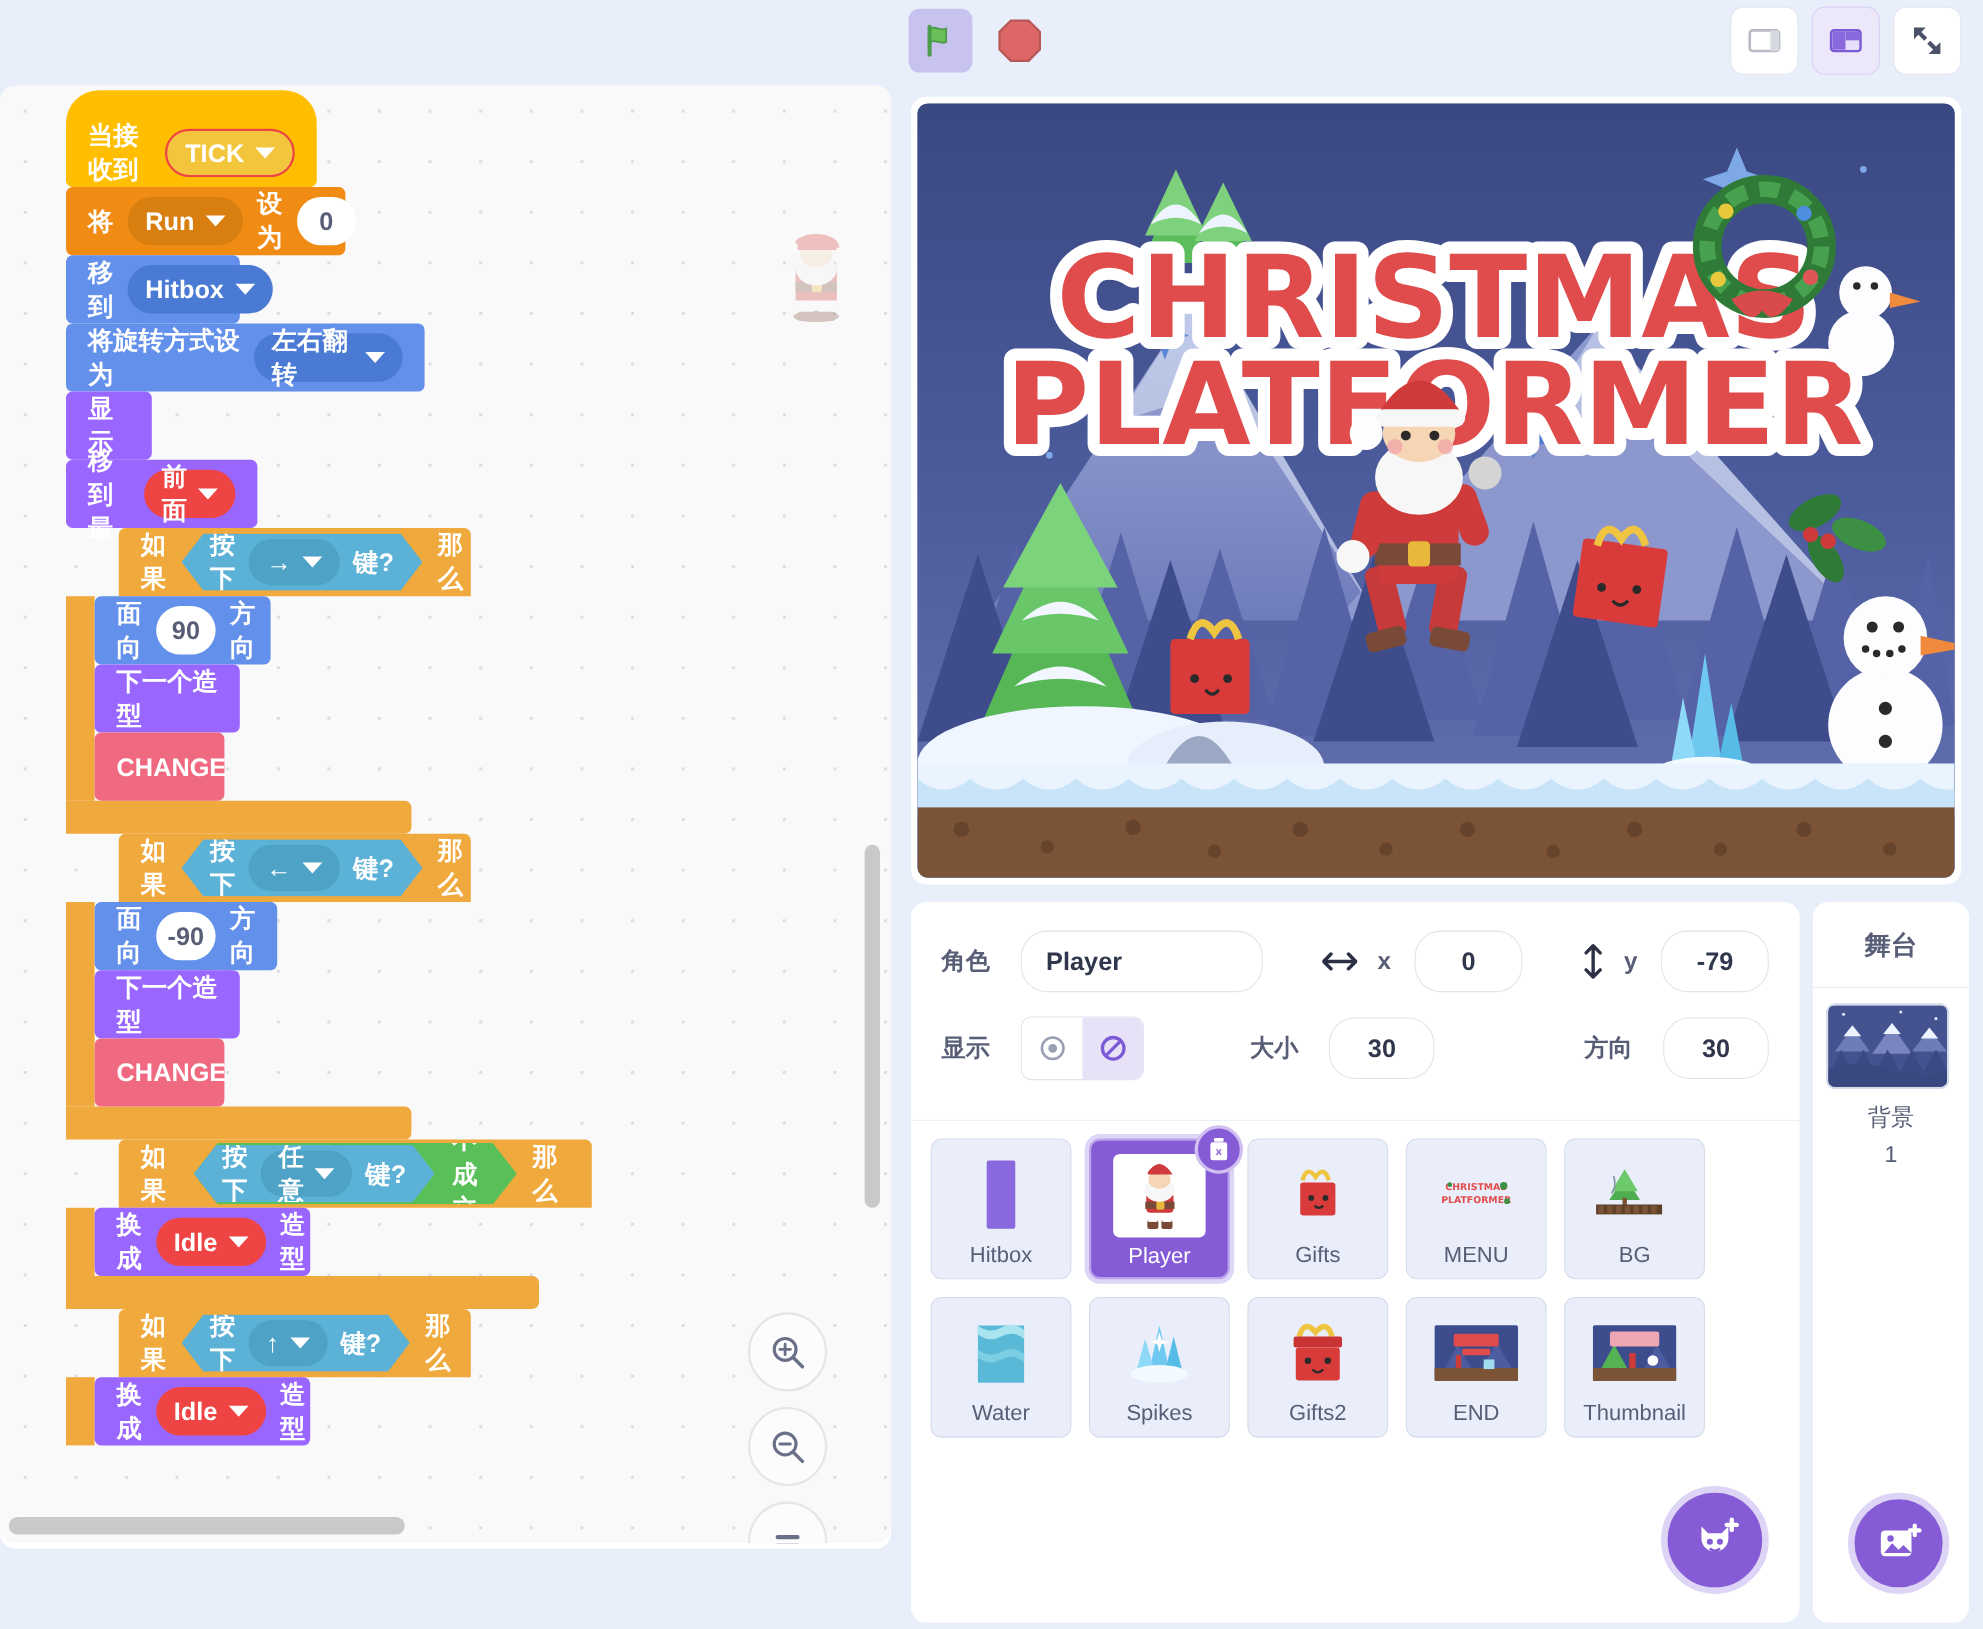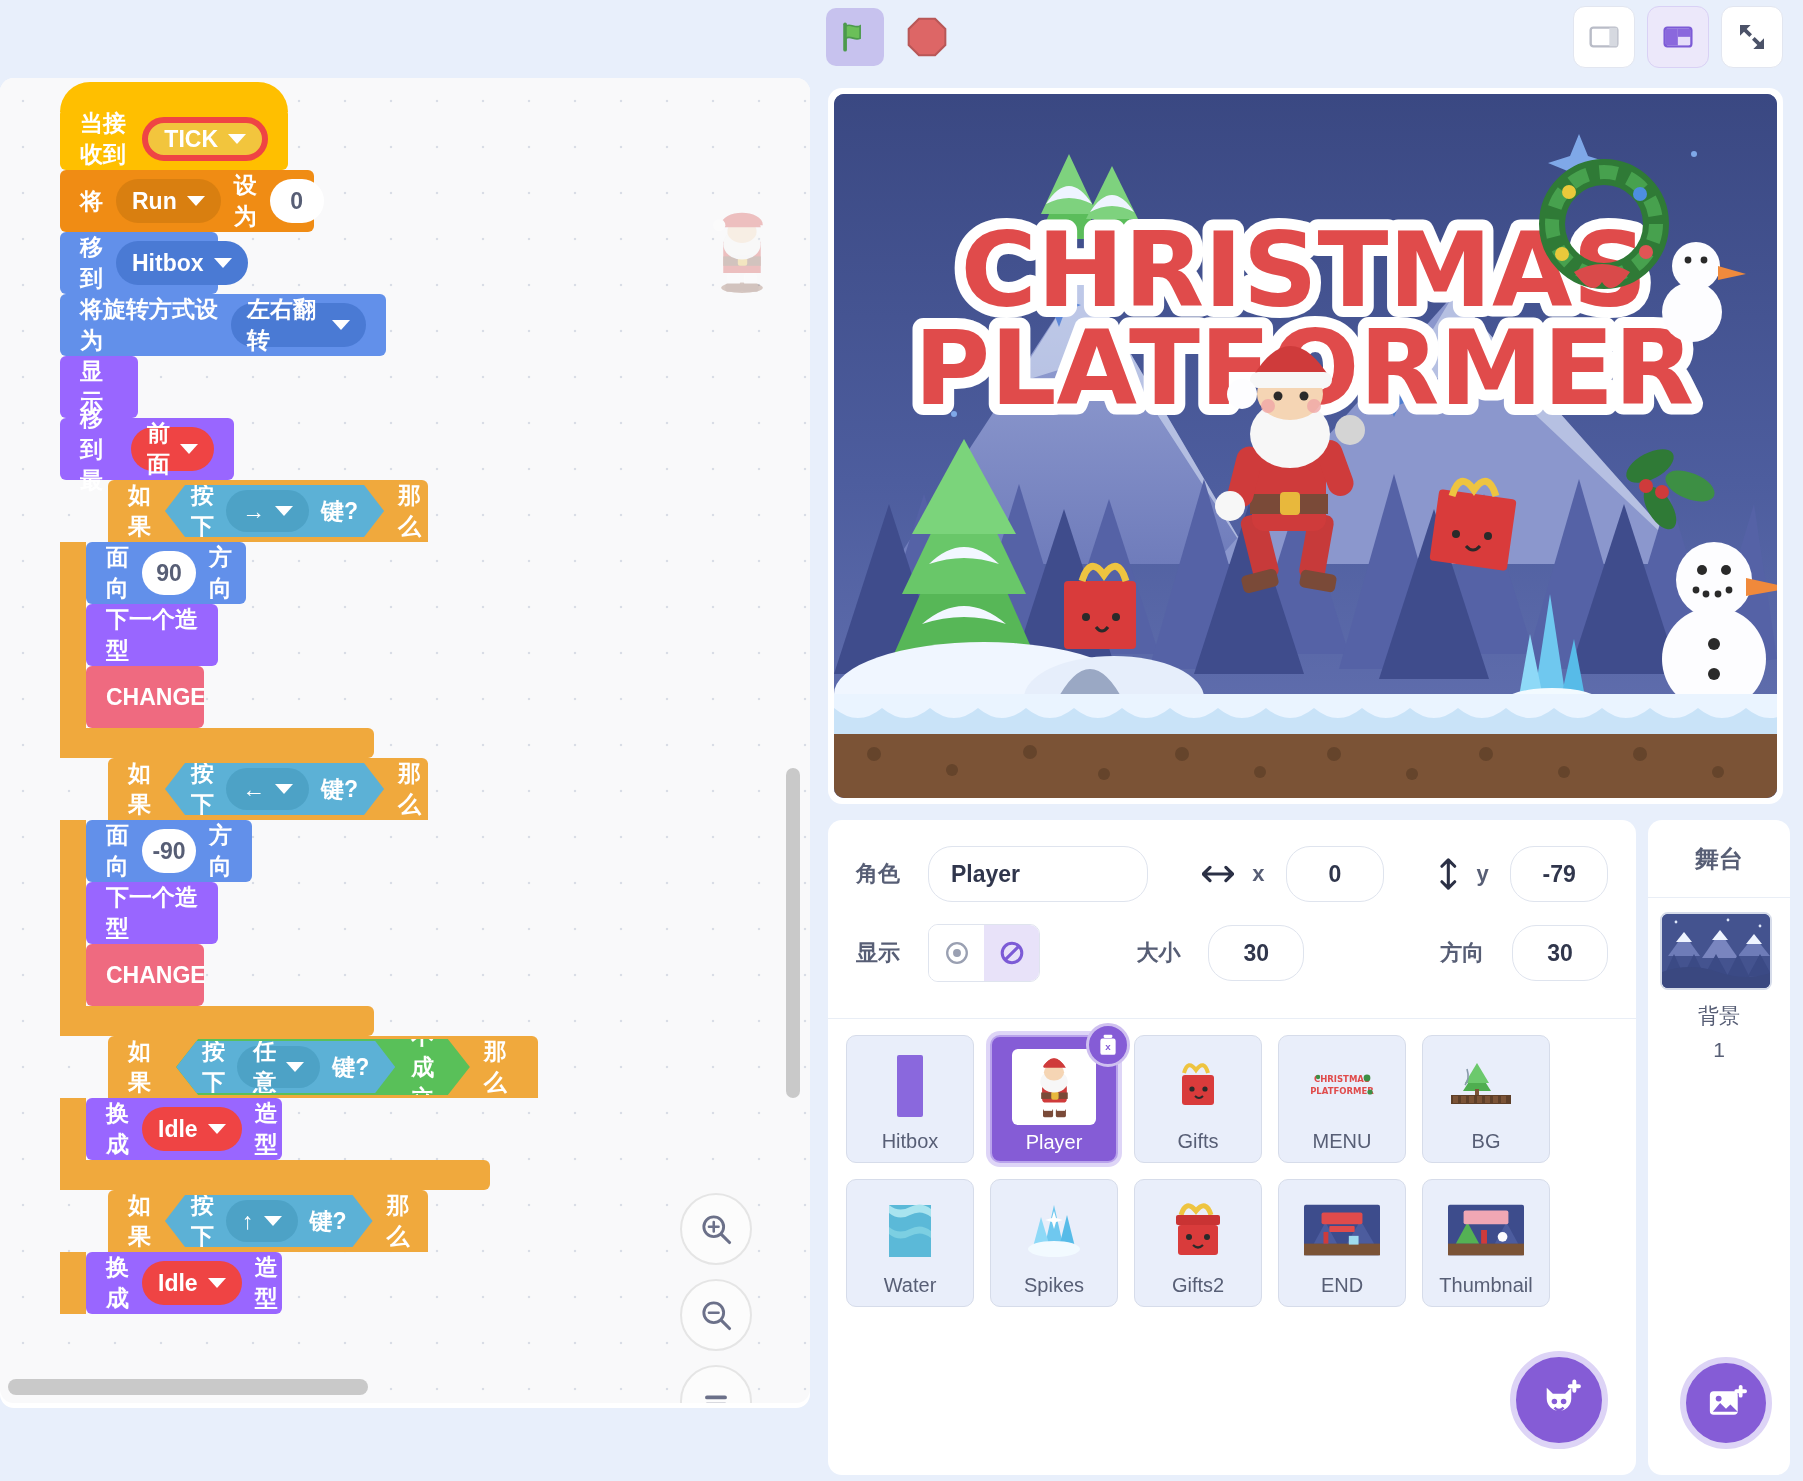--- a/index.html
+++ b/index.html
@@ -66,21 +66,21 @@
     height: 62px; border-radius: 6px; padding: 0 20px;
     display:flex; align-items:center; gap: 13px; position: relative;
   }
   .pill {
     background: rgba(0,0,0,.16); border-radius: 30px;
     padding: 4px 16px; height: 44px; display:flex; align-items:center; gap:10px;
     font-size: 23px; color:#fff; font-weight: bold;
   }
   .pill.motion-in { background:#4a7ad4; }
   .pill.looks-in  { background:#ef4444; }
-  .pill.events-in { background:#f2c53d; color:#fff; border:6px solid #ef4444;}
+  .pill.events-in { background:#f2c53d; color:#fff; border:2px solid #ef4444;}
   .pill.data-in   { background:#d97f10; }
   .oval-white {
     background:#fff; color:#575e75; border-radius:30px;
     min-width:54px; height:44px; display:flex; align-items:center;
     justify-content:center; padding:0 16px; font-size:23px; font-weight: bold;
   }
   .caret { width:0; height:0; border-left:9px solid transparent;
            border-right:9px solid transparent; border-top:10px solid #fff; }
   .hex-sense {
     background:#5cb1d6; color:#fff; height:52px; display:flex; align-items:center;

